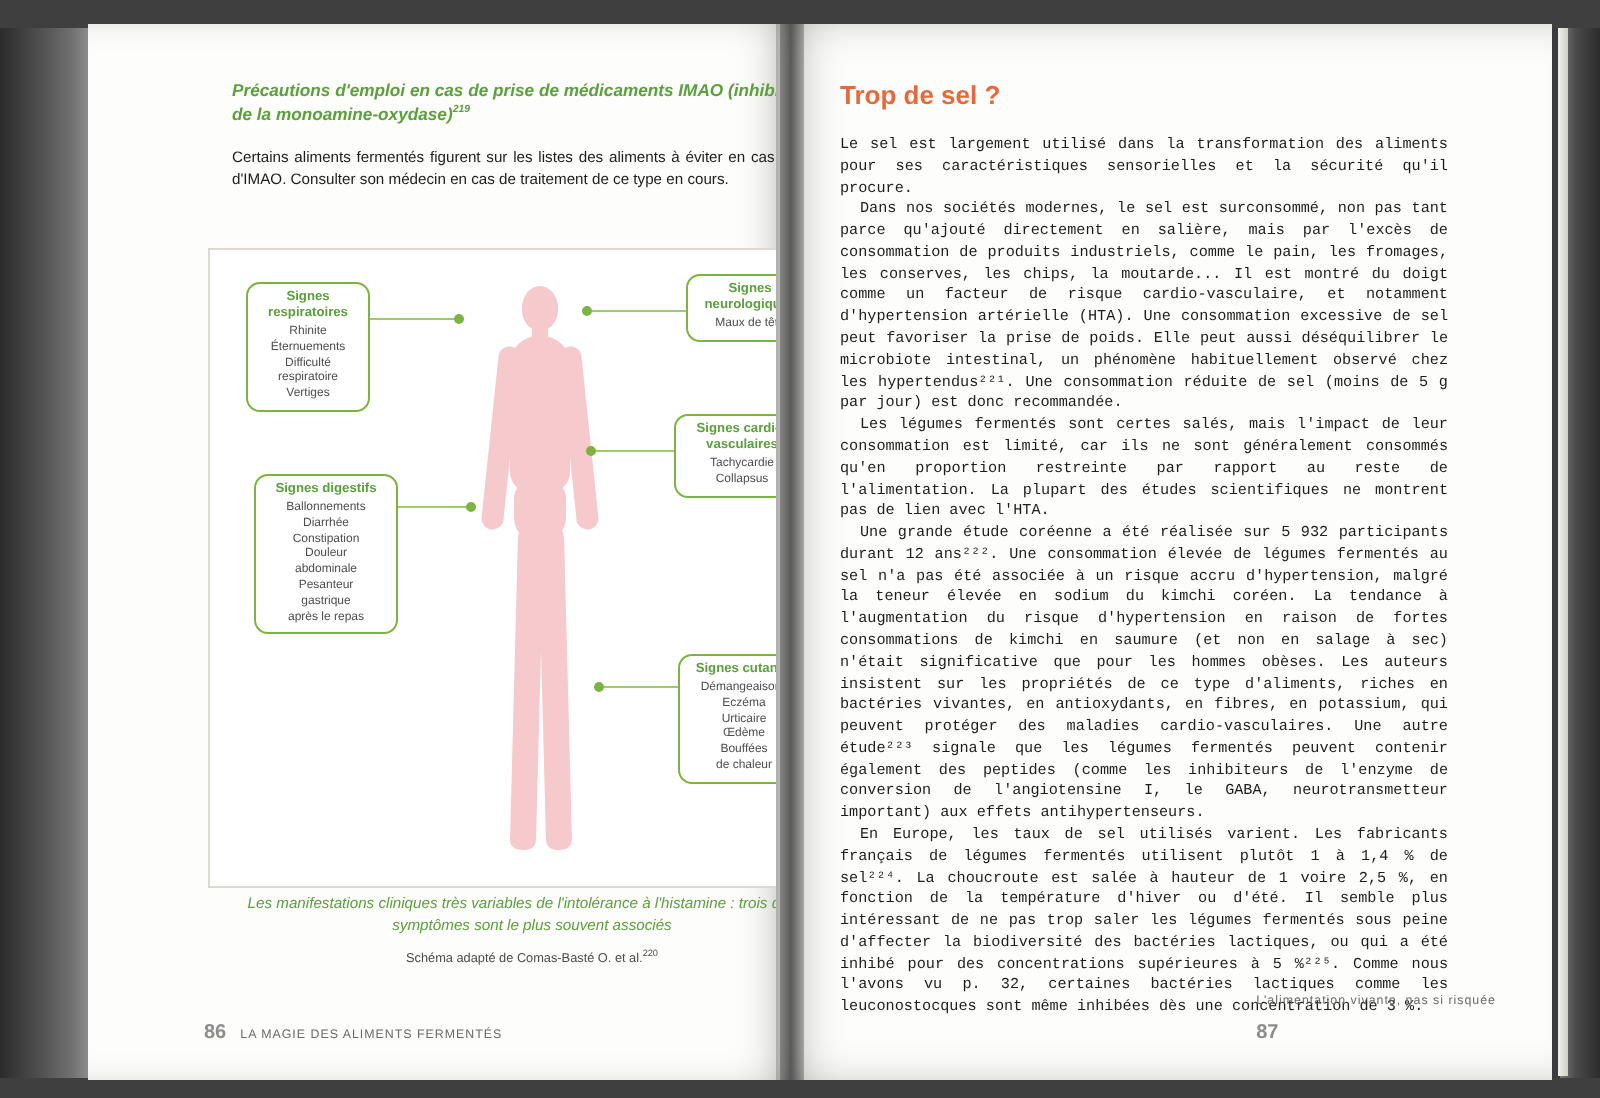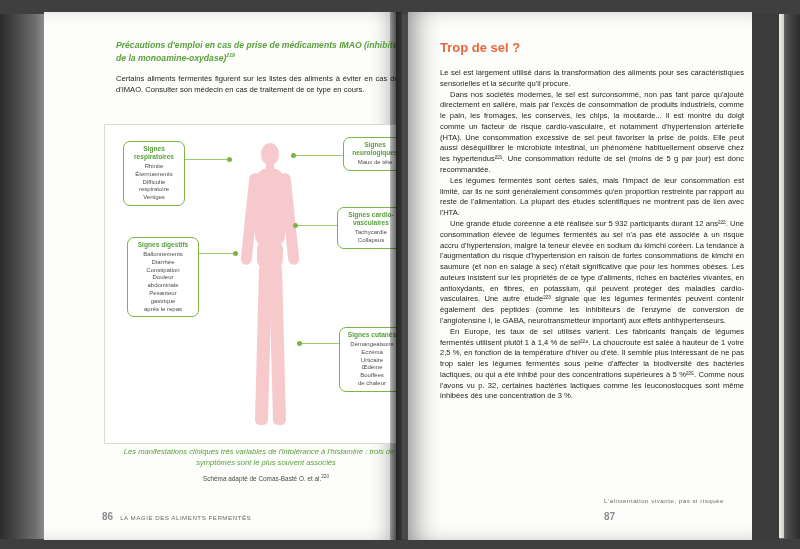--- a/index.html
+++ b/index.html
@@ -37,22 +37,22 @@
     height: 528px;
     background: #fdfdfb;
     overflow: hidden;
   }
   .page-left {
     left: 44px;
     width: 352px;
     box-shadow: inset -14px 0 22px -10px rgba(0,0,0,0.38);
   }
   .page-right {
-    left: 408px;
-    width: 344px;
+    left: 388px;
+    width: 388px;
     box-shadow: inset 16px 0 26px -10px rgba(0,0,0,0.45);
   }
   .gutter {
     position: absolute;
     left: 390px;
     top: 12px;
     width: 12px;
     height: 528px;
     background: linear-gradient(90deg, rgba(0,0,0,0.28), rgba(0,0,0,0.55) 45%, rgba(0,0,0,0.25));
     z-index: 5;
@@ -213,20 +213,21 @@
     left: 32px;
     top: 28px;
     font-weight: bold;
     font-size: 13px;
     color: #e8683c;
   }
   .r-body {
     left: 32px;
     top: 56px;
     width: 304px;
+    font-family: Liberation Mono, monospace;
   }
   .r-body p { margin: 0 0 0 0; text-indent: 10px; }
   .r-body p.first { text-indent: 0; }
   .footer-right {
     position: absolute;
     right: 28px;
     bottom: 18px;
     display: flex;
     align-items: baseline;
     gap: 7px;

